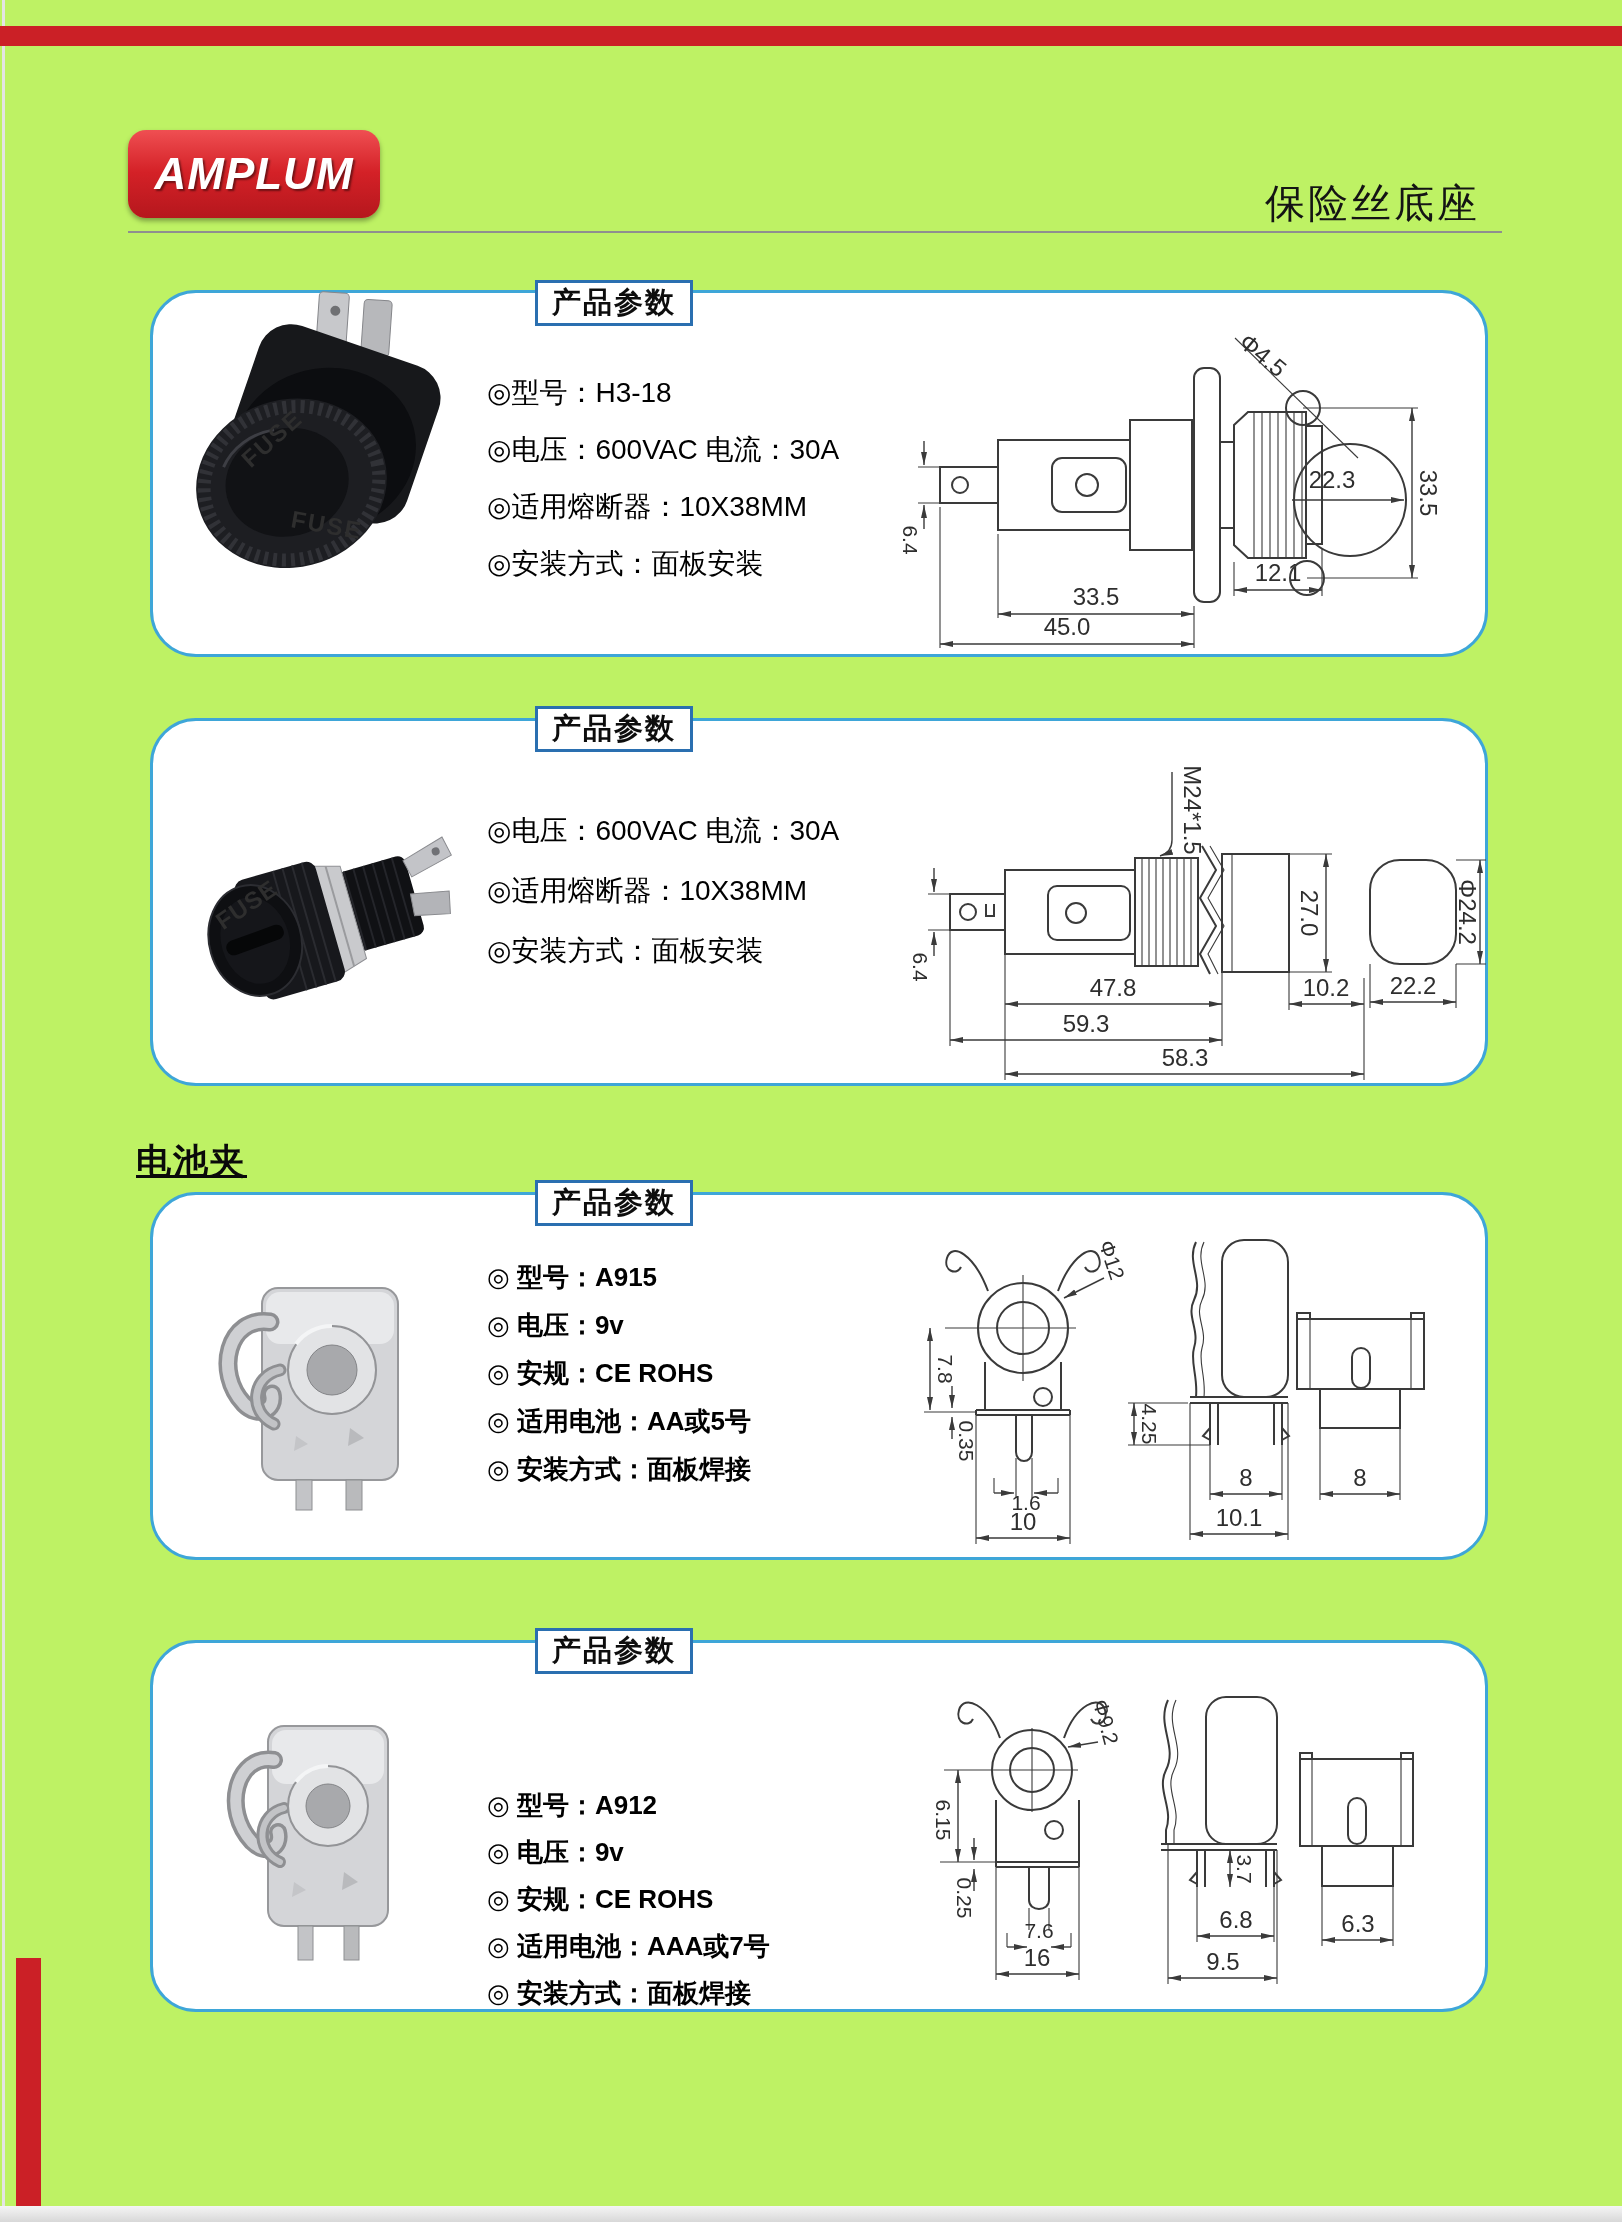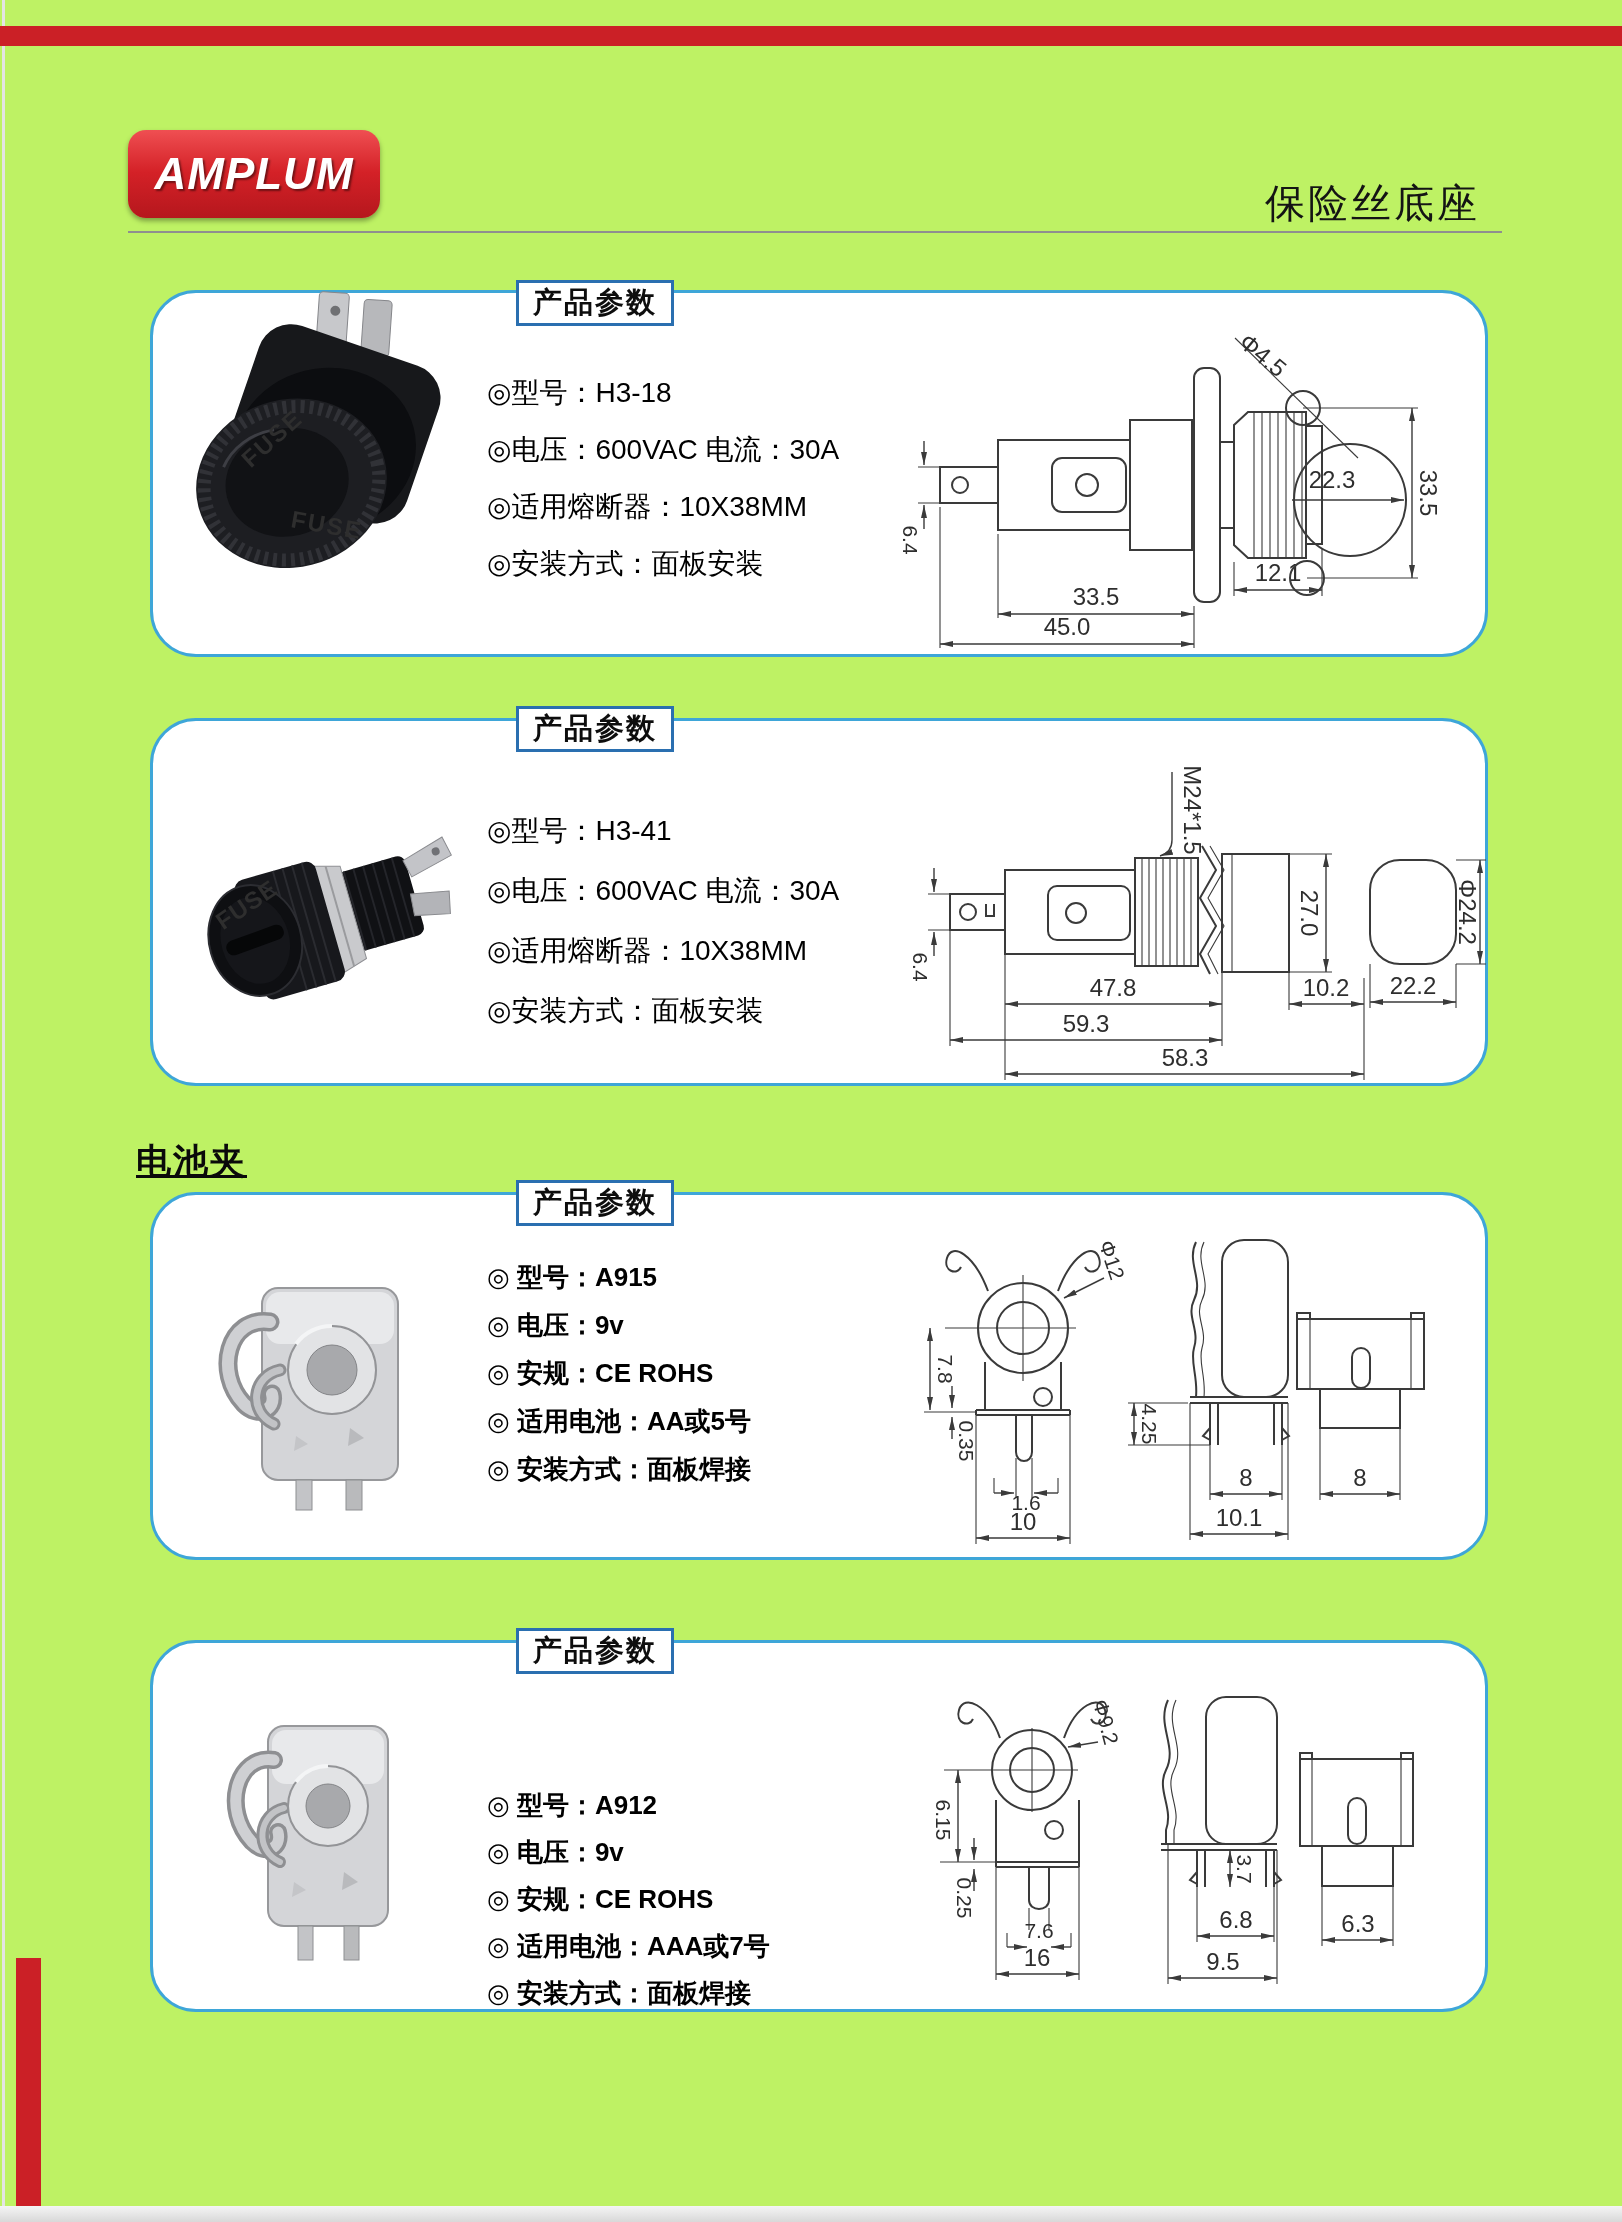--- a/index.html
+++ b/index.html
@@ -16,21 +16,21 @@
   .logo span{color:#fff;font-style:italic;font-weight:bold;font-size:44px;letter-spacing:1px;
         text-shadow:2px 2px 2px rgba(0,0,0,.45);}
   .page-title{position:absolute;right:142px;top:176px;font-size:40px;letter-spacing:3px;color:#141414;}
   .header-rule{position:absolute;left:128px;top:231px;width:1374px;height:2px;background:#8f8f8f;}
   .card{position:absolute;left:150px;width:1338px;box-sizing:border-box;border:3px solid #3ea6d8;
         border-radius:46px;background:#fff;}
   .card.c1{top:290px;height:367px;}
   .card.c2{top:718px;height:368px;}
   .card.c3{top:1192px;height:368px;}
   .card.c4{top:1640px;height:372px;}
-  .tab{position:absolute;left:516px;width:158px;height:46px;background:#fff;border:3px solid #2a6fb0;
+  .tab{position:absolute;left:535px;width:158px;height:46px;background:#fff;border:3px solid #2a6fb0;
         box-sizing:border-box;display:flex;align-items:center;justify-content:center;z-index:3;}
   .tab span{font-weight:bold;font-size:29px;letter-spacing:2px;color:#0d0d0d;}
   .tab.t1{top:280px;} .tab.t2{top:706px;} .tab.t3{top:1180px;} .tab.t4{top:1628px;}
   .specs{position:absolute;left:487px;margin:0;padding:0;list-style:none;z-index:2;}
   .specs li{white-space:nowrap;color:#000;}
   .specs.p1{top:364px;} .specs.p1 li{height:57px;line-height:57px;font-size:28px;font-weight:500;}
   .specs.p2{top:801px;} .specs.p2 li{height:60px;line-height:60px;font-size:28px;font-weight:500;}
   .specs.p3{top:1253px;} .specs.p3 li{height:48px;line-height:48px;font-size:26px;font-weight:700;}
   .specs.p4{top:1782px;} .specs.p4 li{height:47px;line-height:47px;font-size:26px;font-weight:700;}
   .battery-heading{position:absolute;left:136px;top:1138px;font-size:35px;font-weight:800;
@@ -136,21 +136,20 @@
       <path class="d" marker-start="url(#arr)" marker-end="url(#arr)" d="M532,108 V278"></path>
       <text transform="rotate(90 548 193)" x="548" y="193" text-anchor="middle" dominant-baseline="central">33.5</text>
     </g>
   </svg>
 
   <section class="card c2"></section>
   <div class="tab t2">
     <span>产品参数</span>
   </div>
   <ul class="specs p2">
-    <li>◎型号：H3-41</li>
     <li>◎电压：600VAC 电流：30A</li>
     <li>◎适用熔断器：10X38MM</li>
     <li>◎安装方式：面板安装</li>
   </ul>
 
   <svg style="left:185px;top:800px" width="285" height="215" viewBox="0 0 285 215">
     <g transform="rotate(-16 140 108)">
       <rect x="160" y="78" width="70" height="82" rx="8" fill="#101114"></rect>
       <path stroke="#24252a" stroke-width="2" d="M168,78 V160 M178,78 V160 M188,78 V160 M198,78 V160 M208,78 V160 M218,78 V160"></path>
       <polygon points="228,84 272,72 276,92 232,102" fill="#c3c4c8" stroke="#8a8b8f"></polygon>

